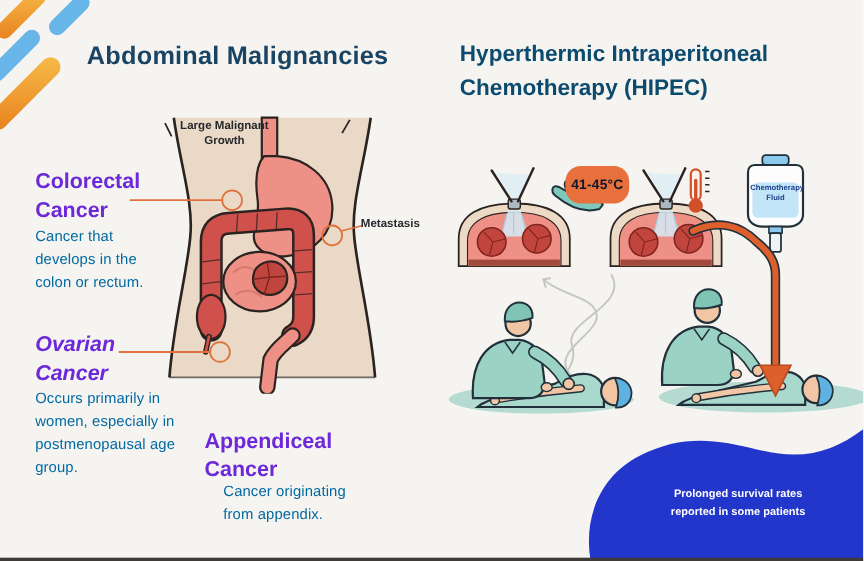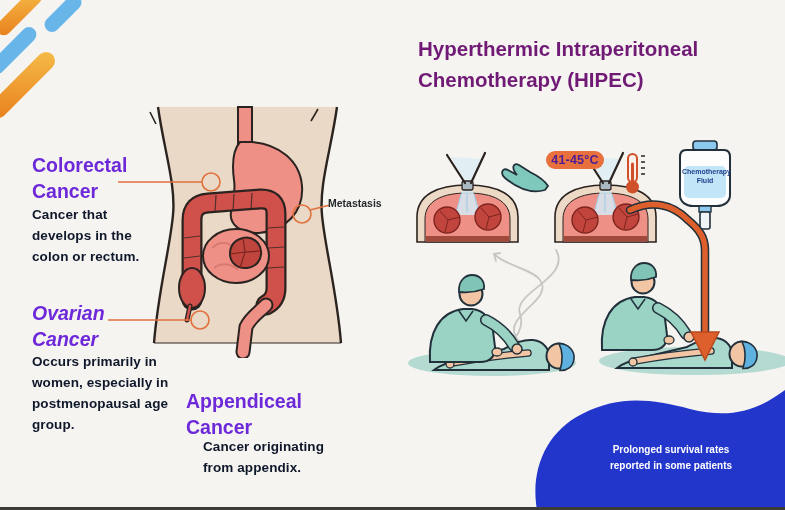--- a/index.html
+++ b/index.html
@@ -12,35 +12,35 @@
   .pre{white-space:pre-line;}
   .stripe{position:absolute;border-radius:12px;transform:rotate(-45deg);}
   .stripe.blue{background:#68b6e9;}
   .stripe.orange{background:linear-gradient(45deg,#e87f1c,#f6bd49);}
   .left-title{
     left:55px;top:37px;width:322px;text-align:center;
     font-size:23px;font-weight:800;color:#1a4463;letter-spacing:.2px;
   }
   .right-title{
     left:418px;top:34px;width:345px;
-    font-size:20.5px;font-weight:800;color:#701a75;line-height:1.5;
+    font-size:20.5px;font-weight:800;color:#0c4a6e;line-height:1.5;
   }
   .h-orange{
     font-size:19.5px;font-weight:800;color:#6d28d9;line-height:1.34;
   }
   .body-sm{
-    font-size:13.5px;font-weight:700;color:#0f172a;line-height:1.55;letter-spacing:.1px;
+    font-size:13.5px;font-weight:400;color:#0369a1;line-height:1.55;letter-spacing:.1px;
   }
   .tiny-label{
     font-size:10.5px;font-weight:600;color:#26292c;line-height:1.3;
   }
   .badge{
-    left:514px;top:151px;width:58px;height:18px;border-radius:14px;
-    background:#e8703d;color:#4c1d95;font-size:12.5px;font-weight:700;
-    display:flex;align-items:center;justify-content:center;letter-spacing:.2px;margin-left:32px;
+    left:514px;top:151px;width:58px;height:34px;border-radius:14px;
+    background:#e8703d;color:#0f172a;font-size:12.5px;font-weight:700;
+    display:flex;align-items:center;justify-content:center;letter-spacing:.2px;
   }
   .iv-label{
     left:682px;top:167px;width:46px;text-align:center;
     font-size:7px;font-weight:700;color:#1d3f8c;line-height:1.35;
   }
   .blob-text{
     left:565px;top:442px;width:212px;text-align:center;
     font-size:10px;font-weight:700;color:#ffffff;line-height:1.55;
   }
   .bottom-edge{
@@ -52,20 +52,21 @@
 
 <div id="canvas">
 
   <div class="abs" style="left:0;top:0;width:140px;height:140px;">
     <div class="stripe orange" style="left:-10px;top:5px;width:58px;height:15px;"></div>
     <div class="stripe blue" style="left:40px;top:6px;width:46px;height:15px;"></div>
     <div class="stripe blue" style="left:-17px;top:43px;width:60px;height:15px;"></div>
     <div class="stripe orange" style="left:-21px;top:76px;width:86px;height:18px;border-radius:9px;"></div>
   </div>
 
+  <div class="abs left-title">Abdominal Malignancies</div>
   <div class="abs right-title pre">Hyperthermic Intraperitoneal
 Chemotherapy (HIPEC)</div>
 
   <svg class="abs" style="left:100px;top:100px;" width="260" height="258" viewBox="100 100 260 258">
     <path d="M158 107 C164 150 176 185 173 215 C170 248 158 292 154 343 L341 343 C337 292 325 248 322 215 C319 185 331 150 337 107 Z" fill="#ead9c6"></path>
     <path d="M158 107 C164 150 176 185 173 215 C170 248 158 292 154 343" stroke="#2b2320" stroke-width="2.4" fill="none"></path>
     <path d="M337 107 C331 150 319 185 322 215 C325 248 337 292 341 343" stroke="#2b2320" stroke-width="2.4" fill="none"></path>
     <path d="M154 343 L341 343" stroke="#2b2320" stroke-width="1.6" opacity=".65"></path>
     <path d="M150 112 L156 124" stroke="#2b2320" stroke-width="1.6"></path>
     <path d="M318 109 L311 121" stroke="#2b2320" stroke-width="1.6"></path>
@@ -98,20 +99,22 @@
     <path d="M266 305 C258 313 250 318 246 327 L243 352" fill="none" stroke="#ef9086" stroke-width="11" stroke-linecap="round"></path>
 
     <path d="M118 182 L202 182" stroke="#e0713c" stroke-width="1.6"></path>
     <circle cx="211" cy="182" r="9" fill="none" stroke="#e0713c" stroke-width="1.6"></circle>
     <path d="M108 320 L191 320" stroke="#e0713c" stroke-width="1.6"></path>
     <circle cx="200" cy="320" r="9" fill="none" stroke="#e0713c" stroke-width="1.6"></circle>
     <circle cx="302" cy="214" r="9" fill="none" stroke="#e0713c" stroke-width="1.6"></circle>
     <path d="M310 210 L330 205" stroke="#e0713c" stroke-width="1.6"></path>
   </svg>
 
+  <div class="abs tiny-label pre" style="left:157px;top:108px;width:94px;text-align:center;">Large Malignant
+Growth</div>
   <div class="abs tiny-label" style="left:328px;top:197px;">Metastasis</div>
 
   <div class="abs h-orange pre" style="left:32px;top:152px;">Colorectal
 Cancer</div>
   <div class="abs body-sm pre" style="left:32px;top:205px;">Cancer that
 develops in the
 colon or rectum.</div>
 
   <div class="abs h-orange pre" style="left:32px;top:300px;font-style:italic;">Ovarian
 Cancer</div>

